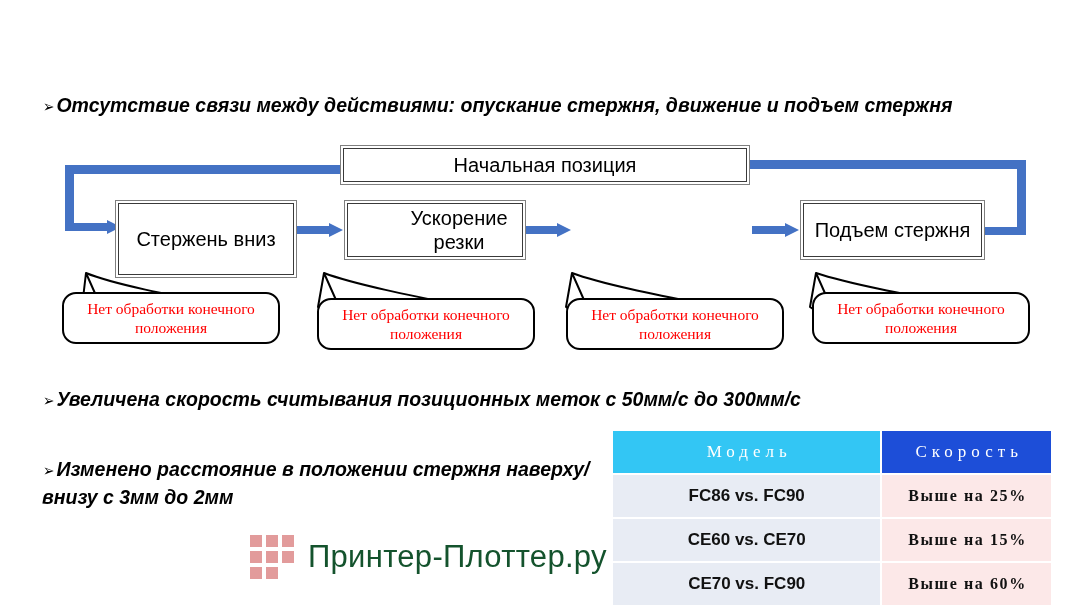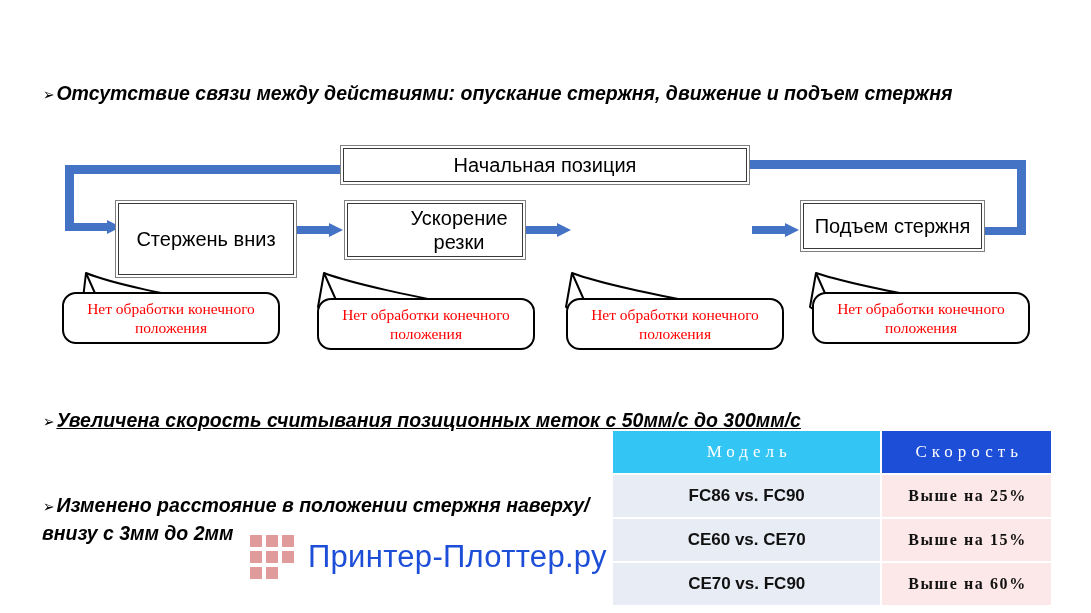--- a/index.html
+++ b/index.html
@@ -25,23 +25,23 @@
     font-family:"Liberation Sans", sans-serif;
     font-size:19.5px;font-style:italic;font-weight:bold;
     color:#000000;line-height:26px;
   }
   .bullet .marker{
     font-style:normal;font-weight:normal;
     font-size:16px;color:#000;
     display:inline-block;margin-right:1px;
     transform:scaleX(0.85);
   }
-  #bullet1{left:42px;top:80px;white-space:nowrap;}
-  #bullet2{left:42px;top:407px;white-space:nowrap;text-decoration:underline;}
-  #bullet3{left:42px;top:456px;width:560px;margin-top:36px;}
+  #bullet1{left:42px;top:92px;white-space:nowrap;}
+  #bullet2{left:42px;top:386px;white-space:nowrap;}
+  #bullet3{left:42px;top:456px;width:560px;}
 
   
   #diagram{position:absolute;left:0;top:140px;width:1091px;height:220px;}
 
   
   .loop{position:absolute;background:#4472C4;}
 
   .pbox{
     position:absolute;
     background:#ffffff;
@@ -55,21 +55,21 @@
   .pbox::before{
     content:"";position:absolute;left:2px;top:2px;right:2px;bottom:2px;
     border:1px solid #3a3a3a;pointer-events:none;
   }
   .pbox span{position:relative;z-index:2;padding:0 2px;}
 
   #box-start{left:340px;top:5px;width:410px;height:40px;}
   #box-1{left:115px;top:60px;width:182px;height:78px;}
   #box-2{left:344px;top:60px;width:182px;height:60px;padding-left:48px;}
   #box-3{left:572px;top:60px;width:180px;height:60px;}
-  #box-4{left:800px;top:60px;width:185px;height:52px;}
+  #box-4{left:800px;top:60px;width:185px;height:60px;}
 
   
   .arrow{position:absolute;height:14px;}
   .arrow .shaft{position:absolute;left:0;top:3px;height:8px;background:#4472C4;}
   .arrow .head{
     position:absolute;top:0;width:0;height:0;
     border-top:7px solid transparent;border-bottom:7px solid transparent;
     border-left:14px solid #4472C4;
   }
 
@@ -112,21 +112,21 @@
     font-size:16px;font-weight:bold;color:#111;
     letter-spacing:1.6px;text-indent:1.6px;
   }
 
   
   #watermark{position:absolute;left:250px;top:535px;display:flex;align-items:center;}
   #wm-logo{width:44px;height:44px;position:relative;margin-right:14px;}
   #wm-logo i{position:absolute;width:12px;height:12px;background:#E29B9B;display:block;}
   #wm-text{
     font-family:"Liberation Sans", sans-serif;
-    font-size:31px;color:#1d4ed8;white-space:nowrap;letter-spacing:0.3px;
+    font-size:31px;color:#14532d;white-space:nowrap;letter-spacing:0.3px;
   }
 </style>
 </head>
 <body>
 
 <div id="slide">
 
 
   <div class="bullet" id="bullet1">
     <span class="marker">➢</span><span>Отсутствие связи между действиями: опускание стержня, движение и подъем стержня</span>

